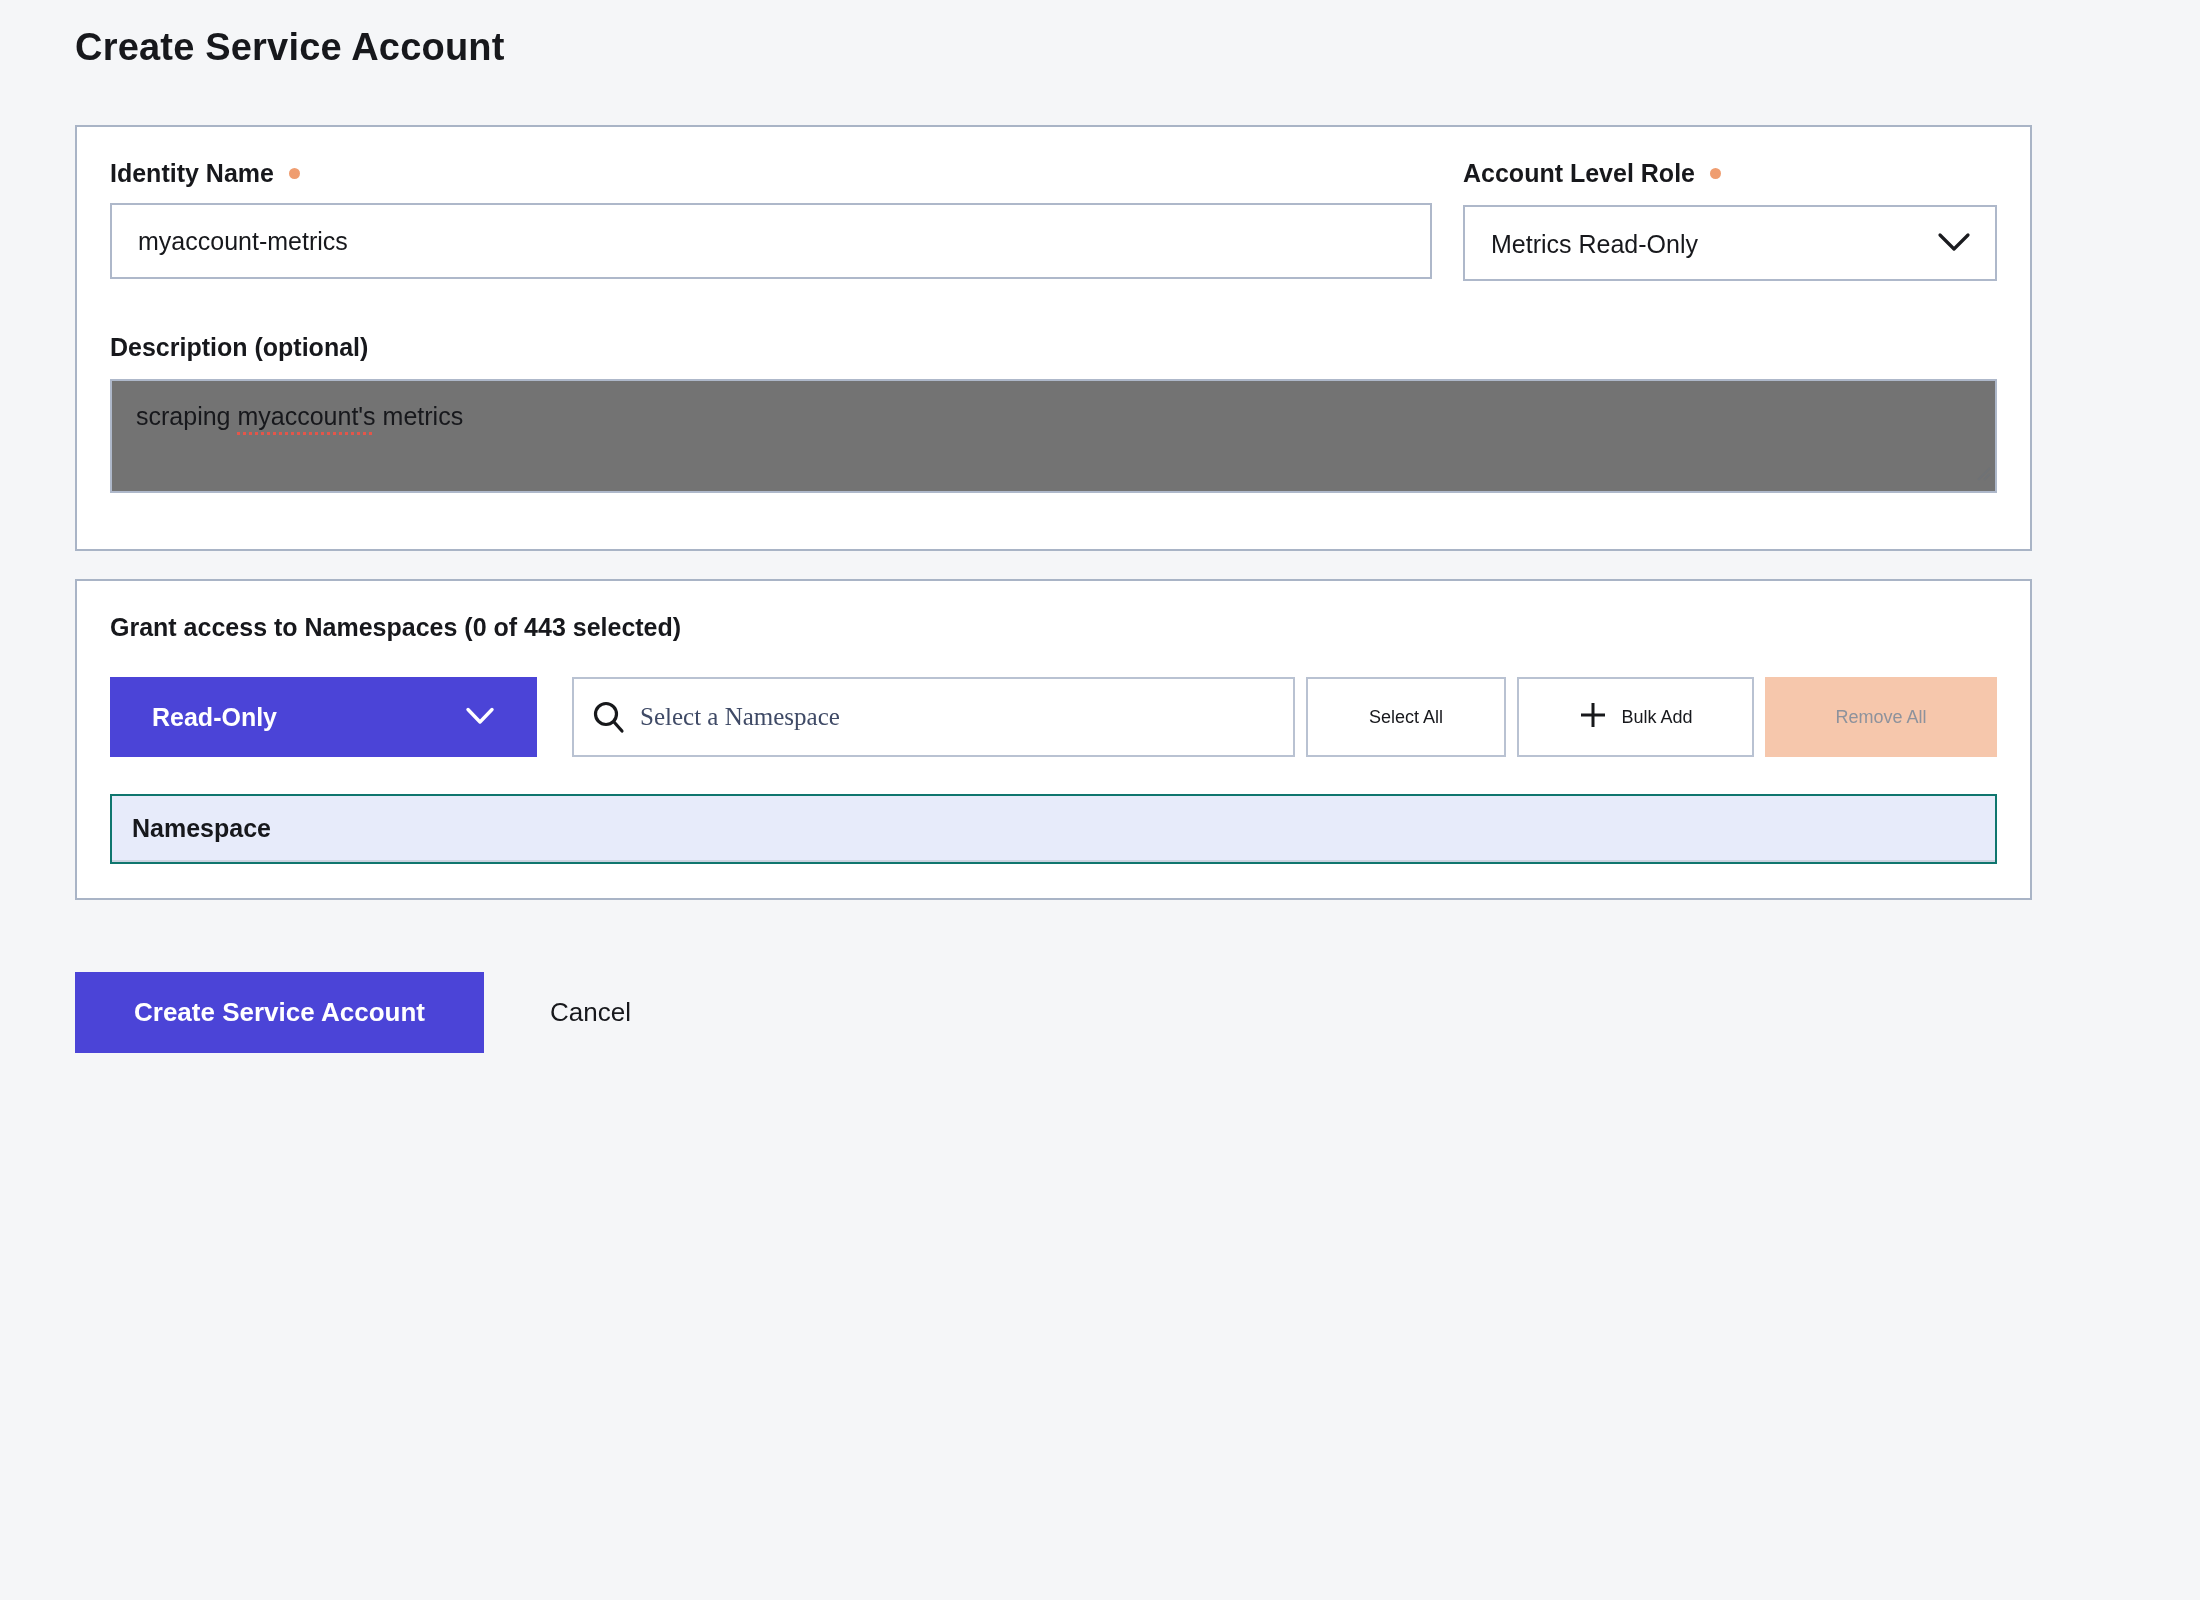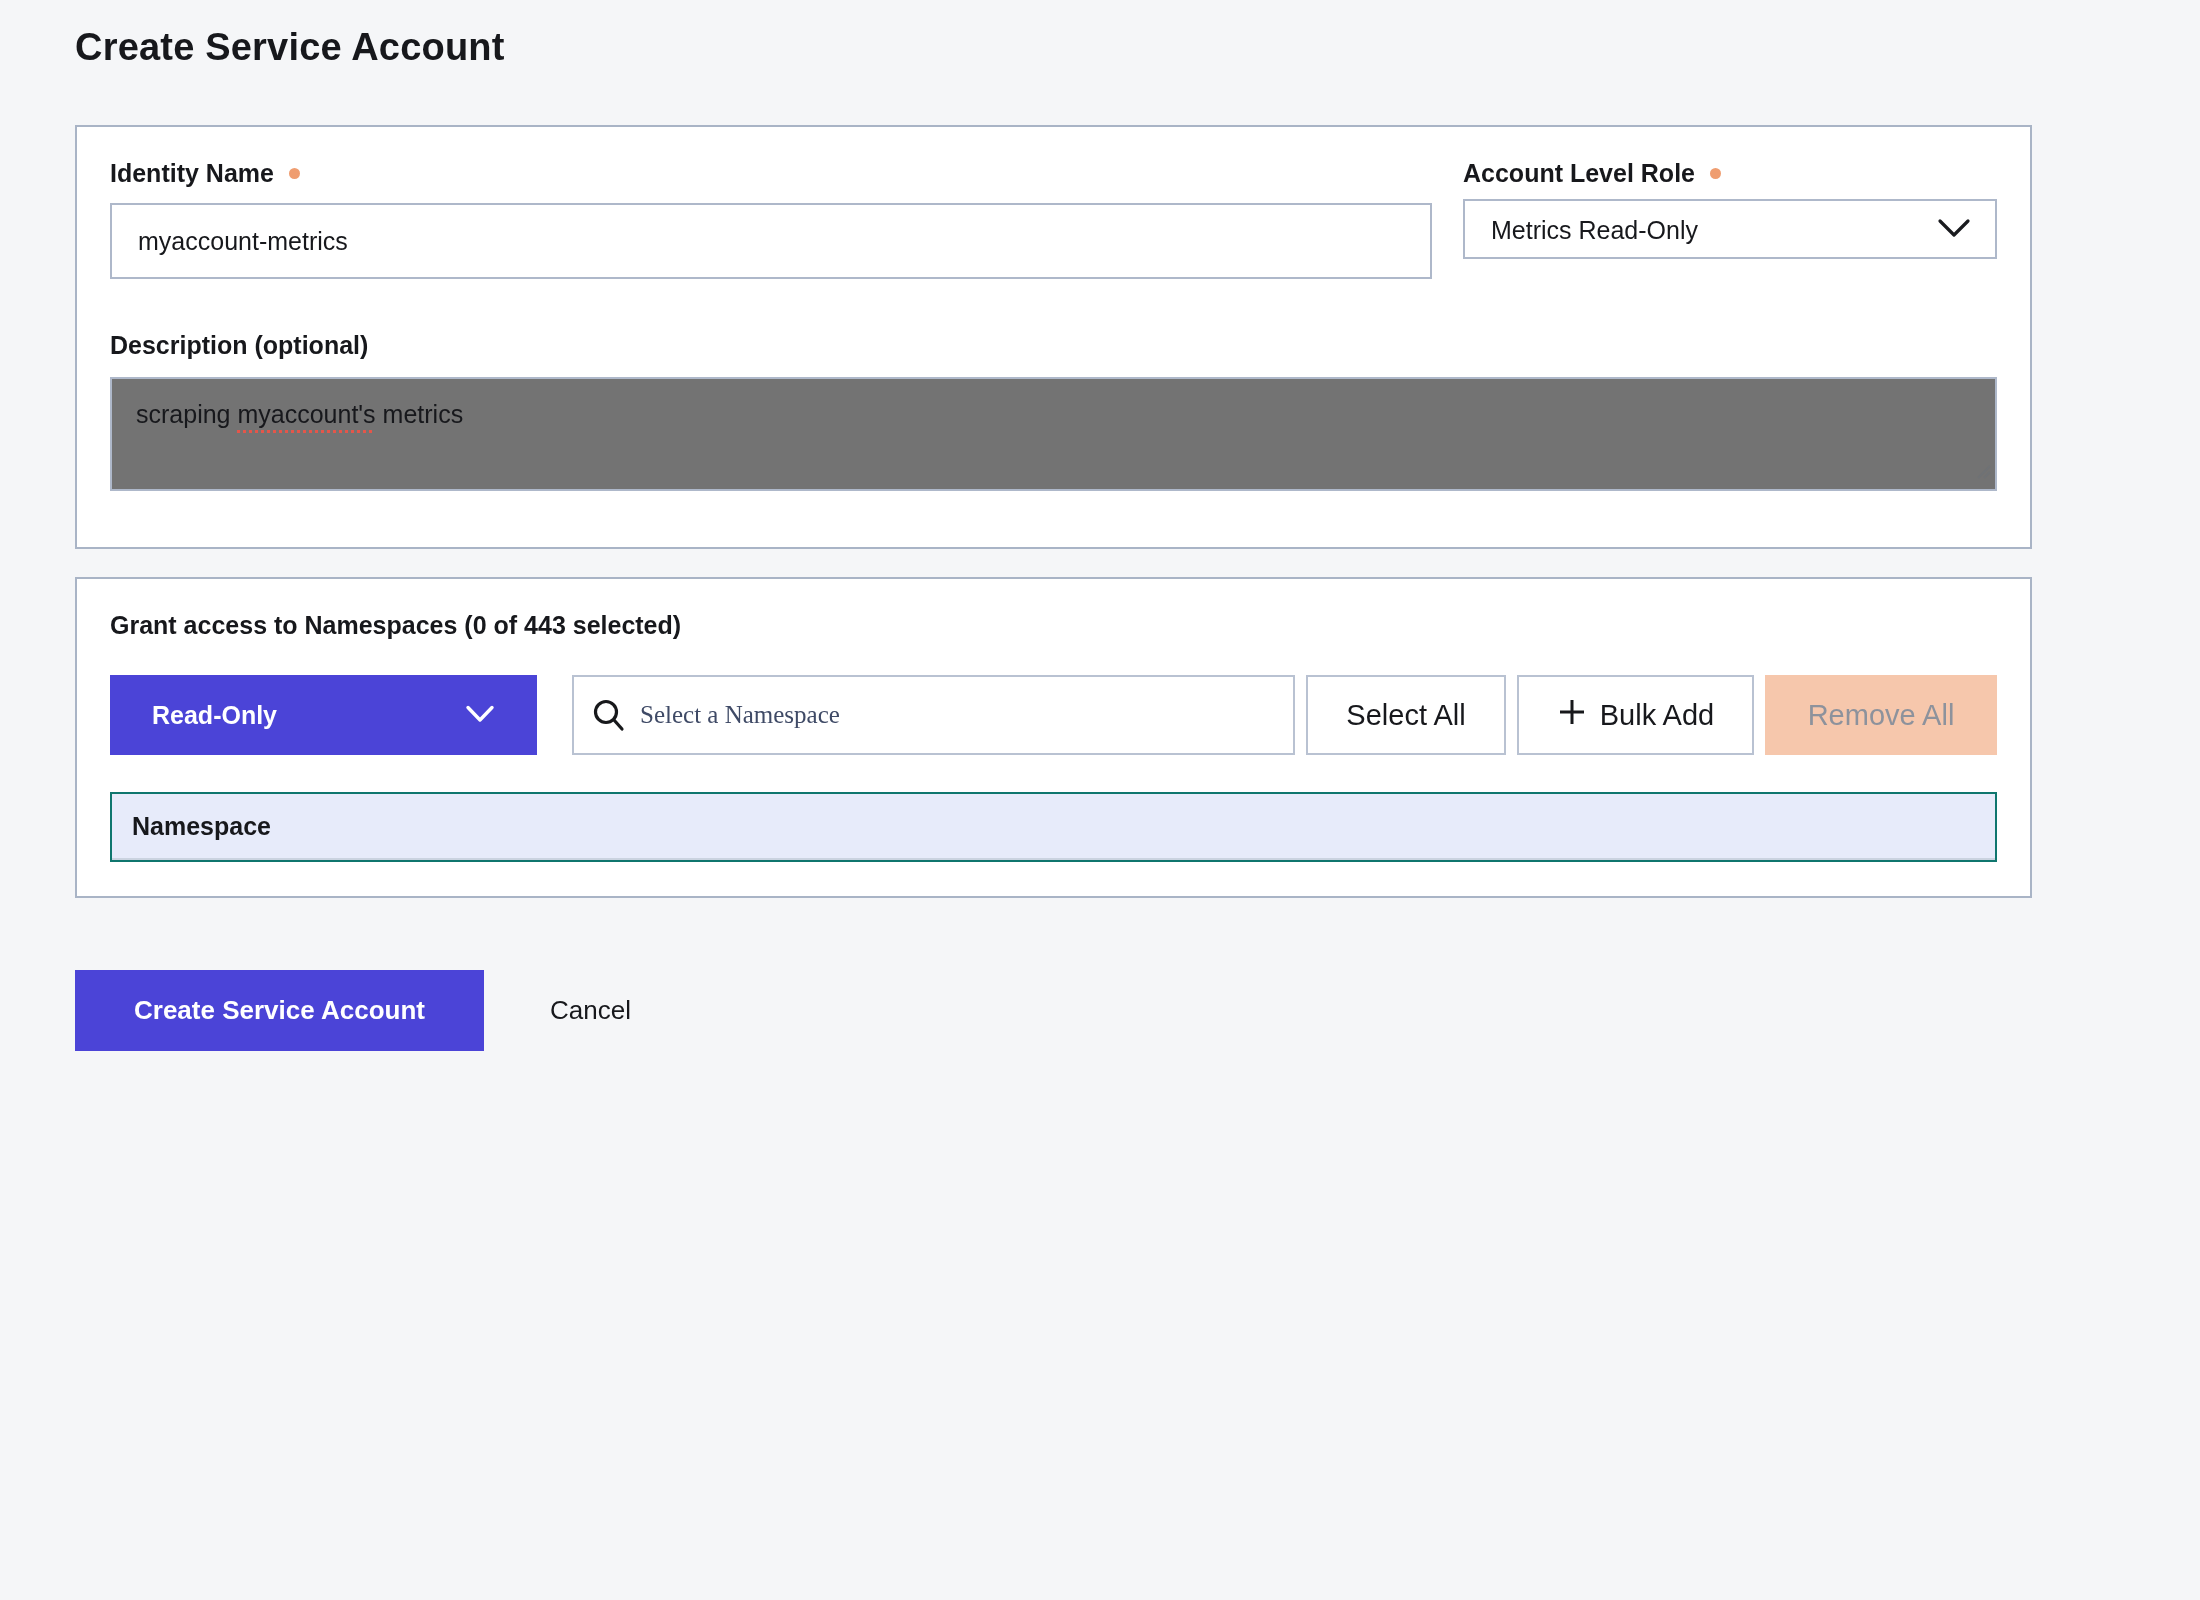--- a/index.html
+++ b/index.html
@@ -32,22 +32,22 @@
   .field-role{width:534px;}
 
   .text-input{
     box-sizing:border-box;margin-top:14px;
     width:100%;height:76px;
     border:2px solid #AEB8CA;background:#fff;
     font-family:inherit;font-size:25px;color:#17181C;
     padding:0 26px;outline:none;
   }
   .select-box{
-    box-sizing:border-box;margin-top:10px;
-    height:60px;border:2px solid #AEB8CA;background:#fff;
+    box-sizing:border-box;margin-top:16px;
+    height:76px;border:2px solid #AEB8CA;background:#fff;
     display:flex;align-items:center;justify-content:space-between;
     padding:2px 24px 0 26px;font-size:25px;cursor:pointer;
   }
 
   .field-description{margin-top:50px;}
   .textarea{
     box-sizing:border-box;margin-top:16px;
     width:100%;height:114px;
     border:2px solid #AEB8CA;background:#737373;
     font-size:25px;padding:21px 24px;position:relative;
@@ -75,21 +75,21 @@
     border:2px solid #B9C2D2;background:#fff;
     font-family:Liberation Serif, serif;font-size:25px;color:#3F4A66;
     padding:0 20px 0 66px;outline:none;
   }
   .search-input::placeholder{color:#3F4A66;opacity:1;}
   .magnifier{position:absolute;left:19px;top:23px;pointer-events:none;}
 
   .tb-btn{
     box-sizing:border-box;height:80px;margin-left:11px;
     background:#fff;border:2px solid #B9C2D2;
-    font-family:inherit;font-size:29px;color:#17181C;
+    font-family:inherit;font-size:18px;color:#17181C;
     display:flex;align-items:center;justify-content:center;cursor:pointer;flex:none;
   }
   .btn-select-all{width:200px;}
   .btn-bulk-add{width:237px;gap:13px;}
   .btn-remove-all{
     width:232px;background:#F6C7AC;border:none;color:#8D929C;cursor:default;
   }
 
   .ns-table{margin-top:37px;border:2px solid #0f766e;}
   .thead{

